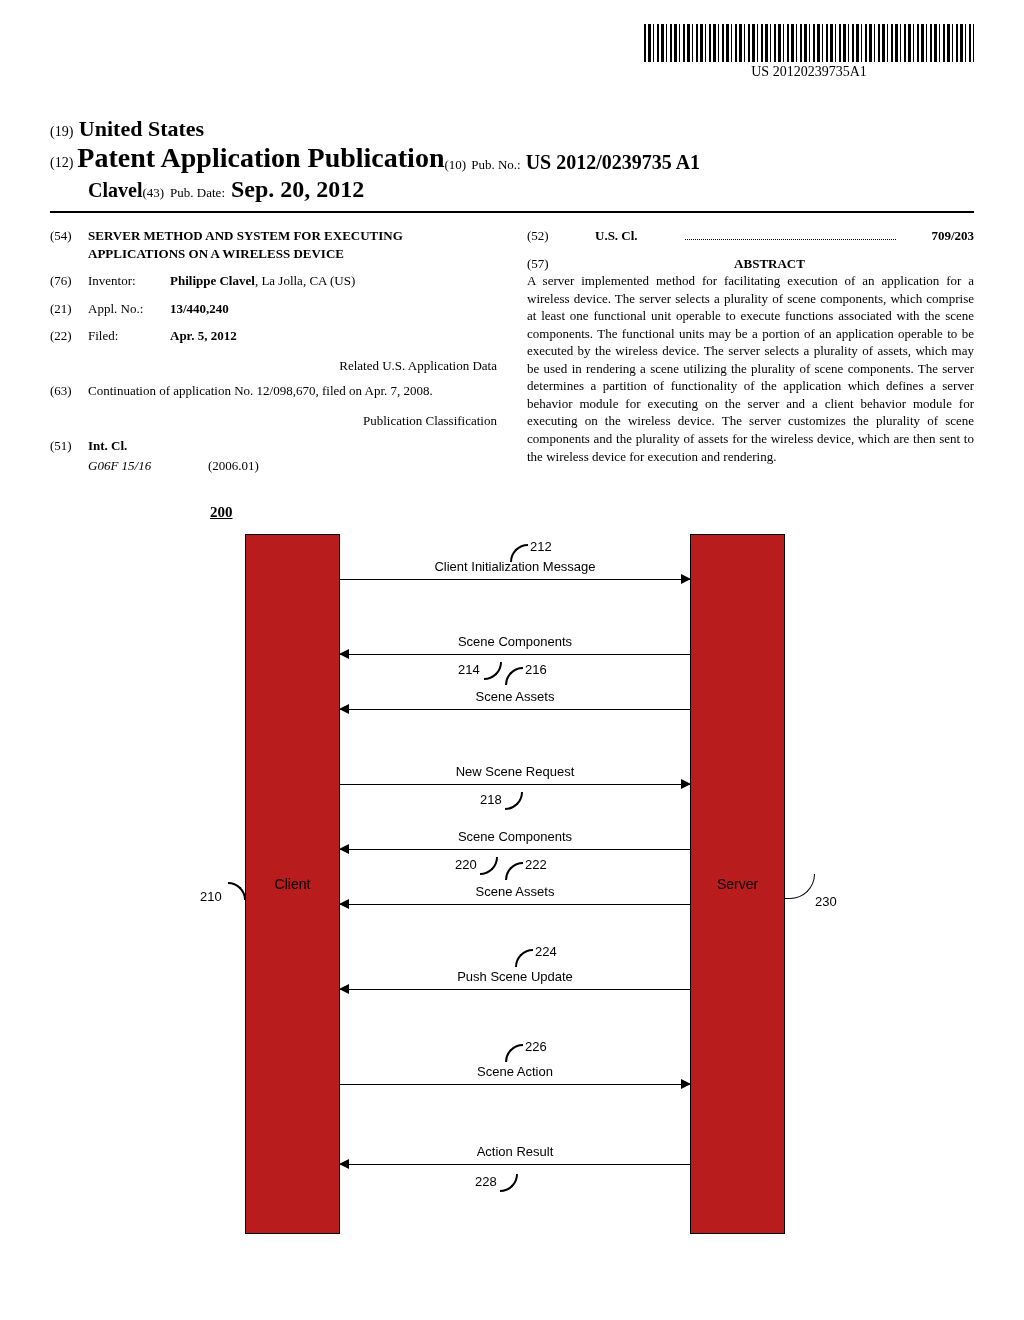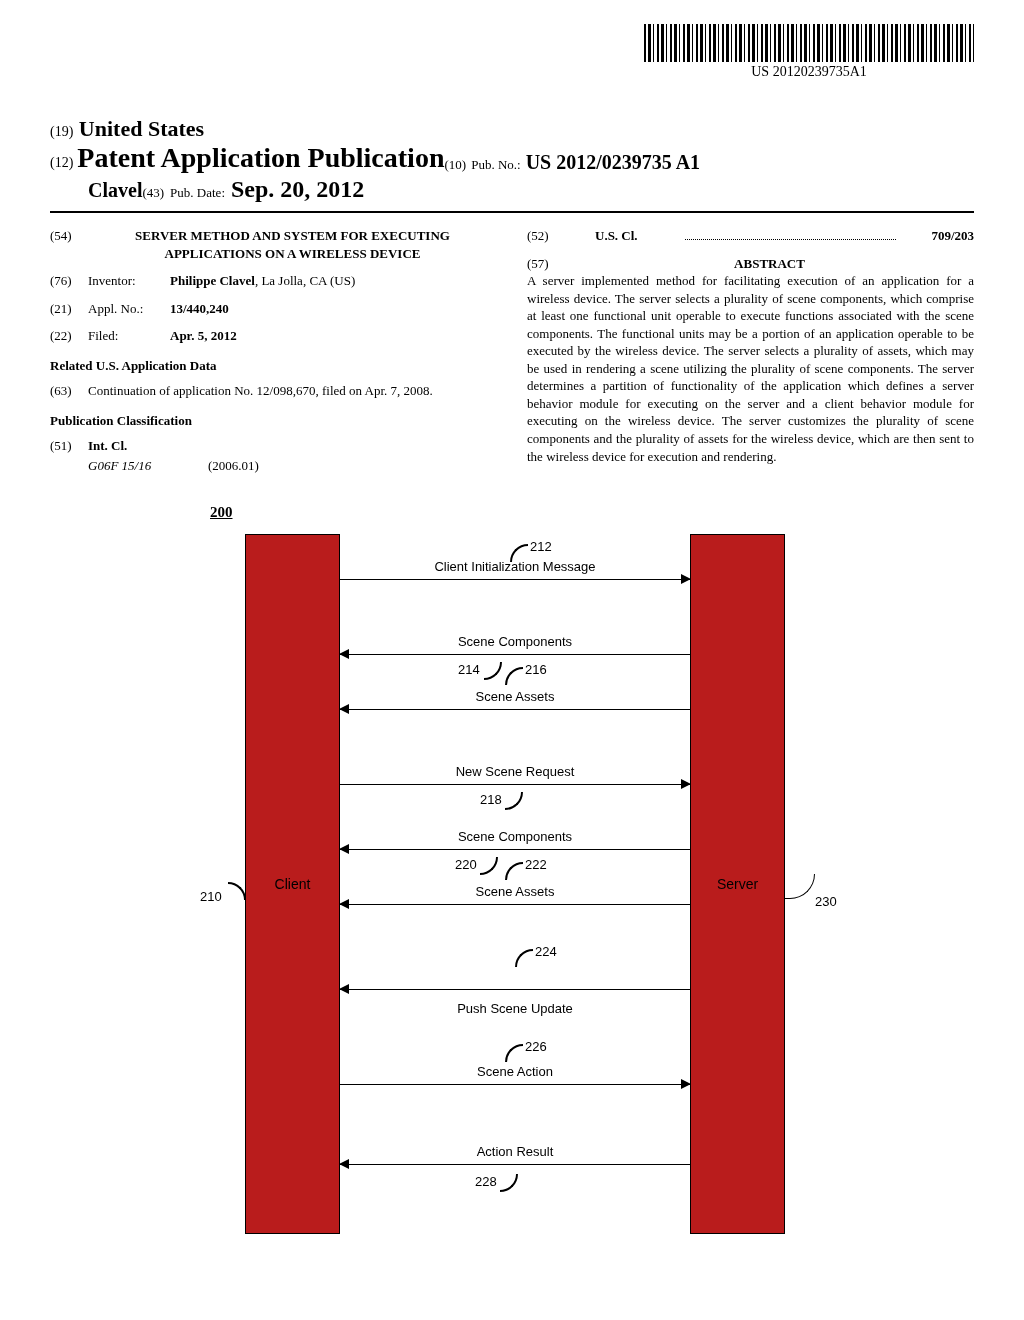--- a/index.html
+++ b/index.html
@@ -105,25 +105,24 @@
     }
     .field-label {
       width: 82px;
       flex-shrink: 0;
     }
     .field-value {
       font-weight: bold;
     }
     .title-block .field-value {
       display: block;
-      text-align: center;
     }
     .section-title {
-      font-weight: bold;
-      text-align: left;
+      font-weight: normal;
+      text-align: right;
       margin: 12px 0 8px 0;
     }
     .int-cl-row {
       margin-left: 38px;
       display: flex;
     }
     .int-cl-code {
       font-style: italic;
       width: 120px;
     }
@@ -366,21 +365,21 @@
     <div class="arrow-label" style="left:235px;top:295px;">Scene Components</div>
     <div class="ref-label" style="left:275px;top:323px;">220</div>
     <div class="leader-c" style="left:300px;top:323px;transform:rotate(180deg);"></div>
 
     <div class="arrow left" style="left:160px;top:370px;width:350px;"></div>
     <div class="arrow-label" style="left:235px;top:350px;">Scene Assets</div>
     <div class="leader-c" style="left:325px;top:328px;"></div>
     <div class="ref-label" style="left:345px;top:323px;">222</div>
 
     <div class="arrow left" style="left:160px;top:455px;width:350px;"></div>
-    <div class="arrow-label" style="left:235px;top:435px;margin-top:32px;">Push Scene Update</div>
+    <div class="arrow-label" style="left:235px;top:435px;">Push Scene Update</div>
     <div class="leader-c" style="left:335px;top:415px;"></div>
     <div class="ref-label" style="left:355px;top:410px;">224</div>
 
     <div class="arrow right" style="left:160px;top:550px;width:350px;"></div>
     <div class="arrow-label" style="left:235px;top:530px;">Scene Action</div>
     <div class="leader-c" style="left:325px;top:510px;"></div>
     <div class="ref-label" style="left:345px;top:505px;">226</div>
 
     <div class="arrow left" style="left:160px;top:630px;width:350px;"></div>
     <div class="arrow-label" style="left:235px;top:610px;">Action Result</div>

